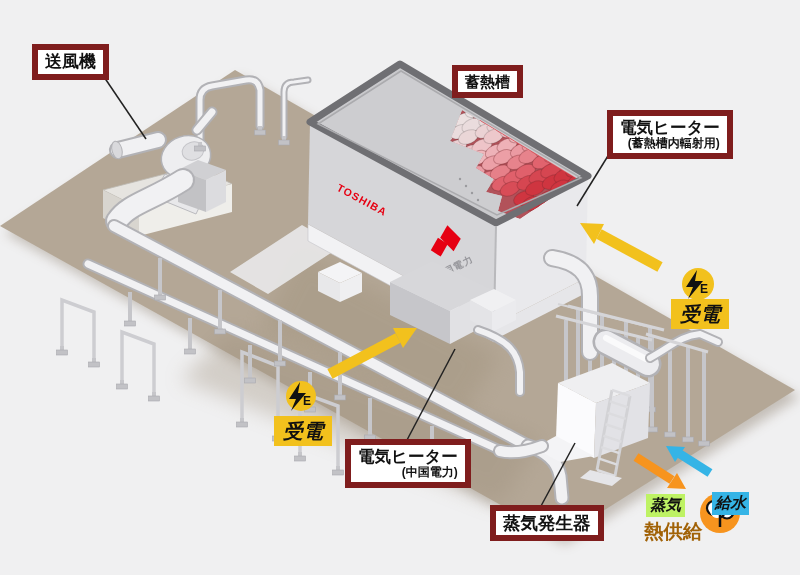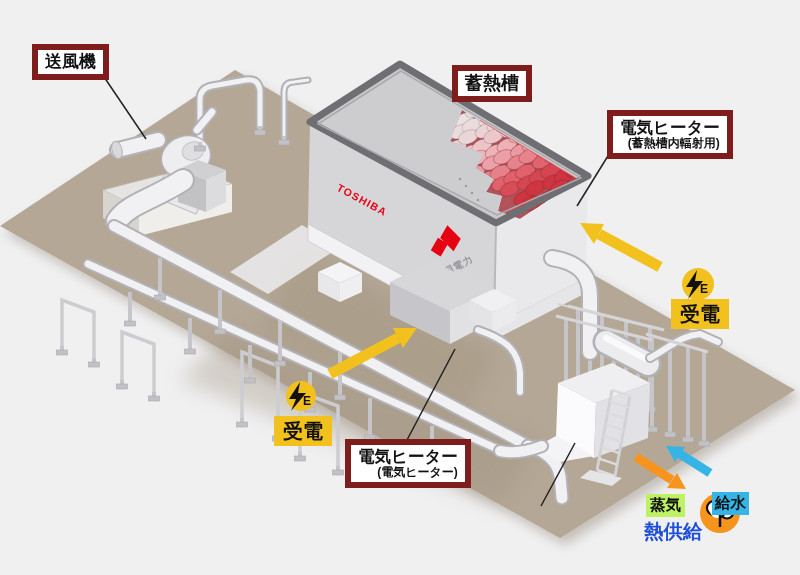--- a/index.html
+++ b/index.html
@@ -2,22 +2,22 @@
 <html><head>
 <meta charset="utf-8">
 <style>
   html,body{margin:0;padding:0;}
   #stage{position:relative;width:800px;height:575px;background:#f0f0f1;overflow:hidden;
          font-family:"Liberation Sans","DejaVu Sans",sans-serif;}
   #scene{position:absolute;left:0;top:0;}
   .lbl{position:absolute;background:#fff;border:6px solid #7f1d1d;color:#111;
        font-weight:700;text-align:center;line-height:1.15;padding:2px 7px;white-space:nowrap;z-index:5;}
   .lbl .sub{display:block;font-size:12px;text-align:right;}
-  .tag{position:absolute;color:#111;font-weight:700;text-align:center;white-space:nowrap;z-index:5;}
-  .plain{position:absolute;color:#1d4ed8;font-weight:700;white-space:nowrap;z-index:5;background:transparent;}
+  .tag{position:absolute;color:#111;font-weight:700;text-align:center;white-space:nowrap;z-index:5;font-style:italic;}
+  .plain{position:absolute;color:#a16207;font-weight:700;white-space:nowrap;z-index:5;background:transparent;}
 </style>
 </head>
 <body>
 
 <div id="stage">
 <svg id="scene" width="800" height="575" viewBox="0 0 800 575">
   <defs>
     <clipPath id="cutClip">
           <polygon points="462,110 578,180 520,219 498,211 502,196 486,192 494,179 476,168 484,154 450,141"></polygon>
         </clipPath>
@@ -351,29 +351,30 @@
     <circle cx="714" cy="508" r="7" fill="#fff" stroke="#111" stroke-width="2.2"></circle>
     <circle cx="723" cy="504" r="8" fill="#fff" stroke="#111" stroke-width="2.2"></circle>
     <circle cx="727" cy="512" r="6.5" fill="#fff" stroke="#111" stroke-width="2.2"></circle>
     <circle cx="717" cy="511" r="6.5" fill="#fff" stroke="#fff" stroke-width="1"></circle>
     <line x1="720" y1="514" x2="720" y2="527" stroke="#111" stroke-width="2.5"></line>
     <line x1="720" y1="518" x2="726" y2="513" stroke="#111" stroke-width="2"></line>
   </g>
 </svg>
 
 <div class="lbl" style="left:32px;top:44px;font-size:17px;"><span>送風機</span></div>
-<div class="lbl" style="left:452px;top:65px;font-size:18px;"><span>蓄熱槽</span></div>
+<div class="lbl" style="left:452px;top:65px;font-size:15px;"><span>蓄熱槽</span></div>
 <div class="lbl" style="left:607px;top:110px;font-size:16.5px;">
   <span>電気ヒーター</span>
   <span class="sub">(蓄熱槽内輻射用)</span>
 </div>
 <div class="lbl" style="left:345px;top:439px;font-size:16.5px;">
   <span>電気ヒーター</span>
-  <span class="sub">(電気ヒーター)</span>
+  <span class="sub">(中国電力)</span>
 </div>
+<div class="lbl" style="left:490px;top:505px;font-size:17.5px;"><span>蒸気発生器</span></div>
 
 <div class="tag" style="left: 671px; top: 299px; width: 58px; height: 30px; line-height: 30px; font-size: 20px; background: rgb(242, 193, 29);"><span>受電</span></div>
 <div class="tag" style="left: 274px; top: 416px; width: 58px; height: 30px; line-height: 30px; font-size: 20px; background: rgb(242, 193, 29);"><span>受電</span></div>
 <div class="tag" style="left: 712px; top: 444px; padding: 1px 3px; font-size: 15.5px; background: rgb(53, 180, 230); margin-top: 48px;"><span>給水</span></div>
 <div class="tag" style="left: 646px; top: 494px; padding: 1px 4px; font-size: 15.5px; background: #bef264;"><span>蒸気</span></div>
 <div class="plain" style="left:644px;top:518px;font-size:19.5px;"><span>熱供給</span></div>
 
 </div>
 
 </body></html>

